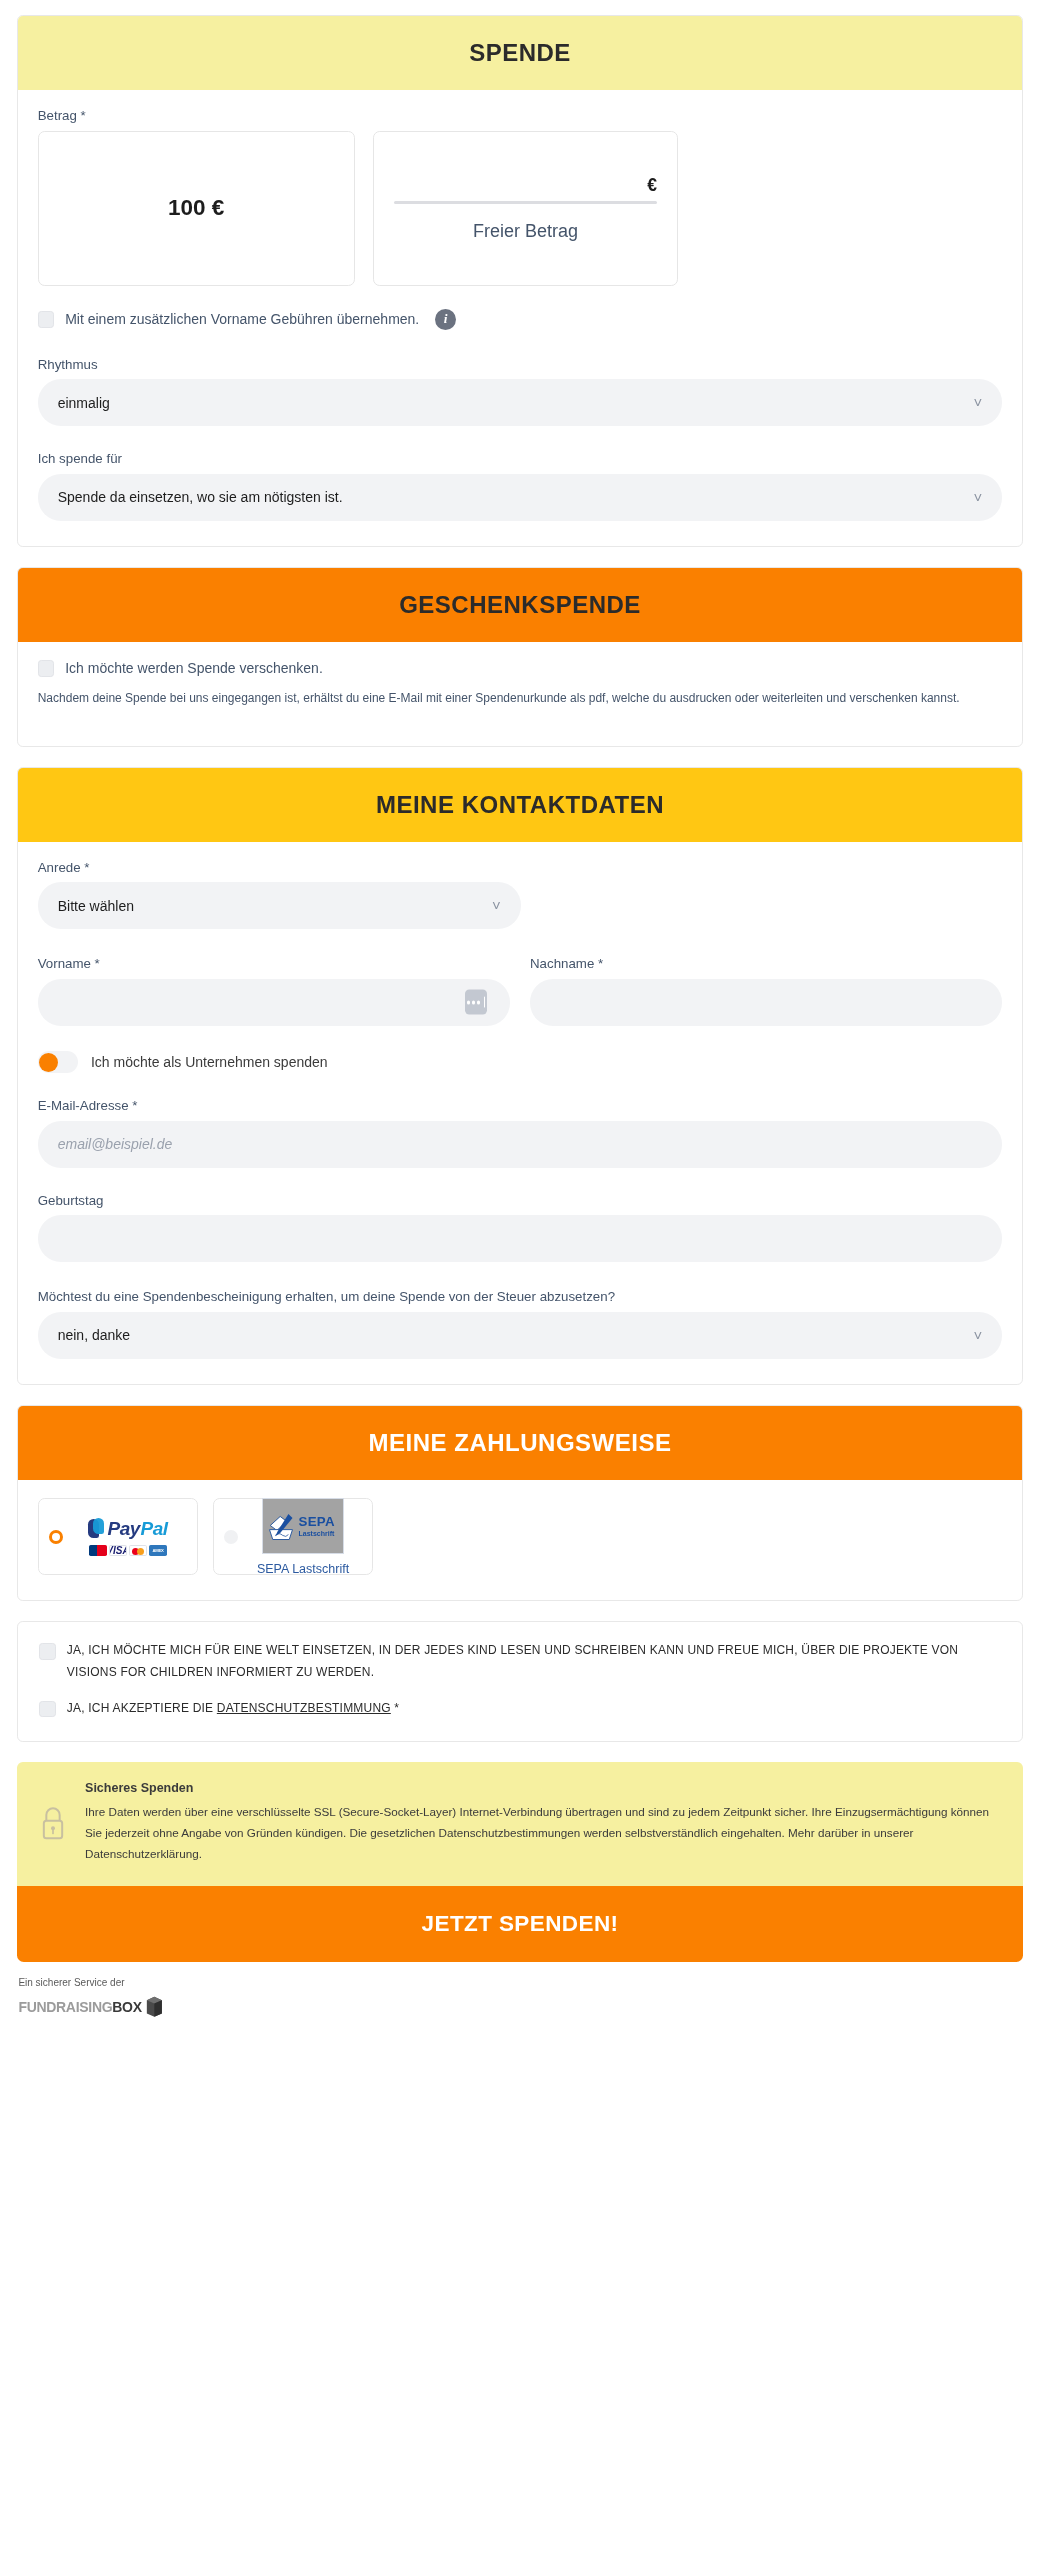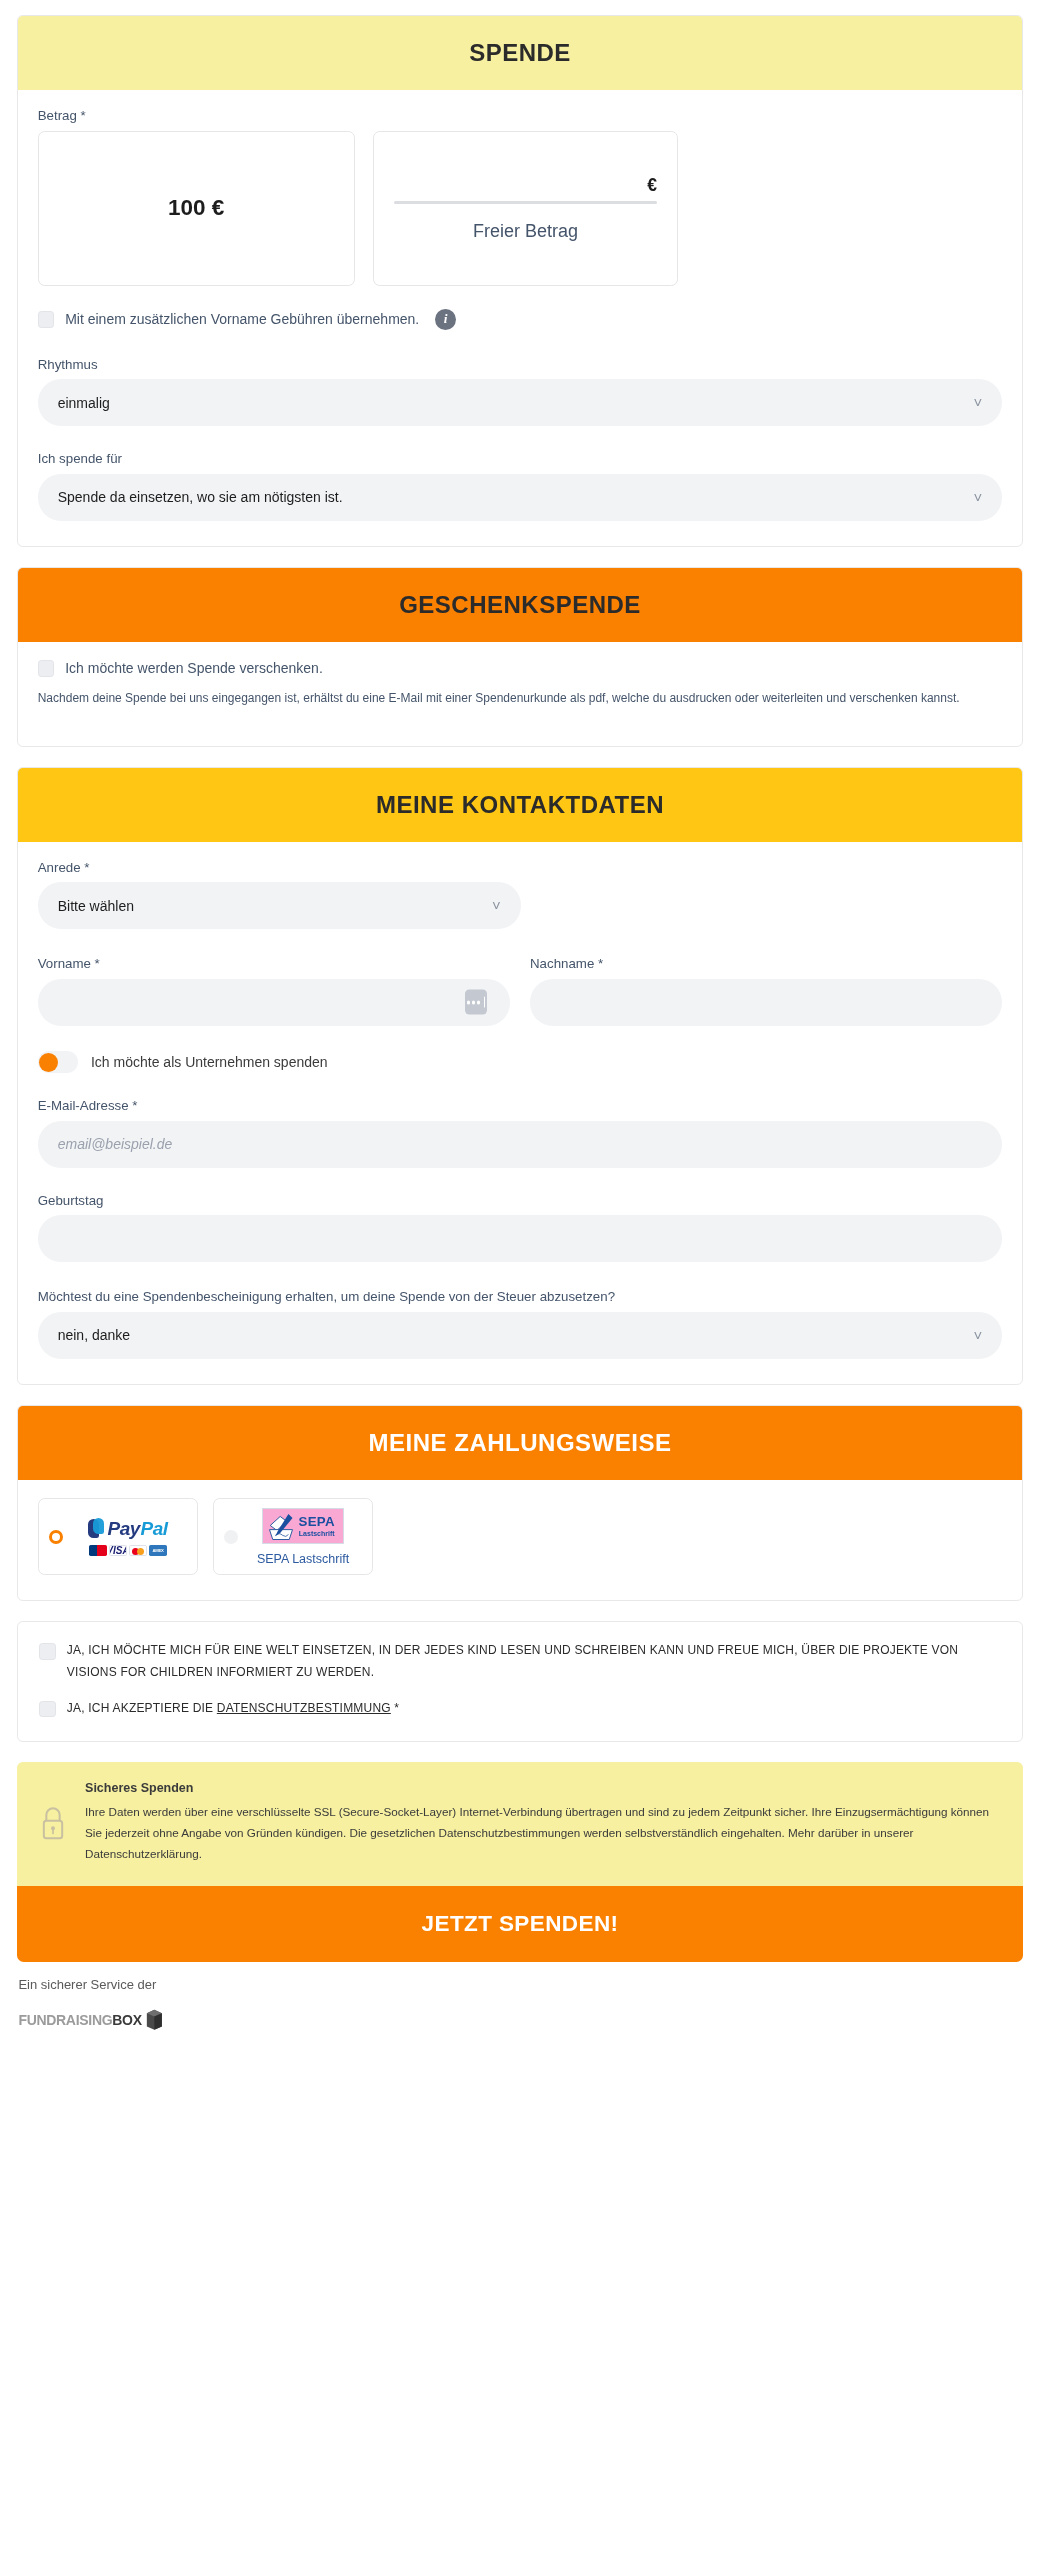--- a/index.html
+++ b/index.html
@@ -226,21 +226,20 @@
     border-radius: 6.7px;
     width: 160px;
     height: 77px;
     display: flex;
     align-items: center;
     gap: 6.7px;
     padding: 0 10px;
     background: #fff;
     cursor: pointer;
     position: relative;
-    text-align: center;
   }
   .radio {
     width: 14px; height: 14px;
     border-radius: 50%;
     background: #f0f1f3;
     flex: 0 0 auto;
   }
   .radio.on {
     background: #fff;
     border: 3.3px solid #fa8000;
@@ -290,22 +289,22 @@
   .clogo.visa { background: #ffffff; color: #1a1f71; font-size: 10px; font-style: italic; border: 0.8px solid #dfe2e8; }
   .clogo.mc { background: #fff; border: 0.8px solid #dfe2e8; position: relative;}
   .clogo.mc .c1, .clogo.mc .c2 { position:absolute; top:1.7px; width:7.5px; height:7.5px; border-radius:50%; }
   .clogo.mc .c1 { left:1.7px; background:#eb001b; }
   .clogo.mc .c2 { right:1.7px; background:#f79e1b; }
   .clogo.amex { background: #2e77bc; font-size: 4.2px; letter-spacing:-0.2px;}
 
   
   .sepa-box {
     border: 0.8px solid #d6dce6;
-    background: #f9a8d4;
-    width: 82px; height: 36px;
+    background: #a3a3a3;
+    width: 82px; height: 56px;
     display: flex; align-items: center; gap: 3.3px;
     padding: 0 4.2px;
   }
   .sepa-img { width: 28px; height: 33px; flex: 0 0 auto; }
   .sepa-words { display: flex; flex-direction: column; line-height: 1; }
   .sepa-words .s1 { font-size: 13.3px; font-weight: 700; color: #1a4fa0; letter-spacing: 0.3px;}
   .sepa-words .s2 { font-size: 7px; font-weight: 700; color: #1a4fa0; margin-top: 1.7px;}
   .sepa-caption { font-size: 12.5px; color: #2c5aa0; margin-top: 5px; }
 
   
@@ -347,21 +346,21 @@
     font-weight: 700;
     letter-spacing: 0.4px;
     padding: 25px 0;
     border-radius: 0 0 6.7px 6.7px;
     cursor: pointer;
     font-family: "Liberation Sans", sans-serif;
   }
   .secure-wrap { margin-bottom: 15px; }
 
   .footer { padding-left: 1.7px; }
-  .footer-small { font-size: 13px; color: #5a5a5a; margin-bottom: 17px; }
+  .footer-small { font-size: 10px; color: #5a5a5a; margin-bottom: 8px; }
   .fb-logo { display: flex; align-items: center; gap: 4.2px; }
   .fb-text { font-size: 14px; letter-spacing: -0.3px; line-height: 1; }
   .fb-text .g { color: #9b9b9b; font-weight: 700; }
   .fb-text .d { color: #3a3a3a; font-weight: 700; }
 </style>
 </head>
 <body>
 
 <div class="card">
   <div class="section-header hdr-spende">SPENDE</div>

